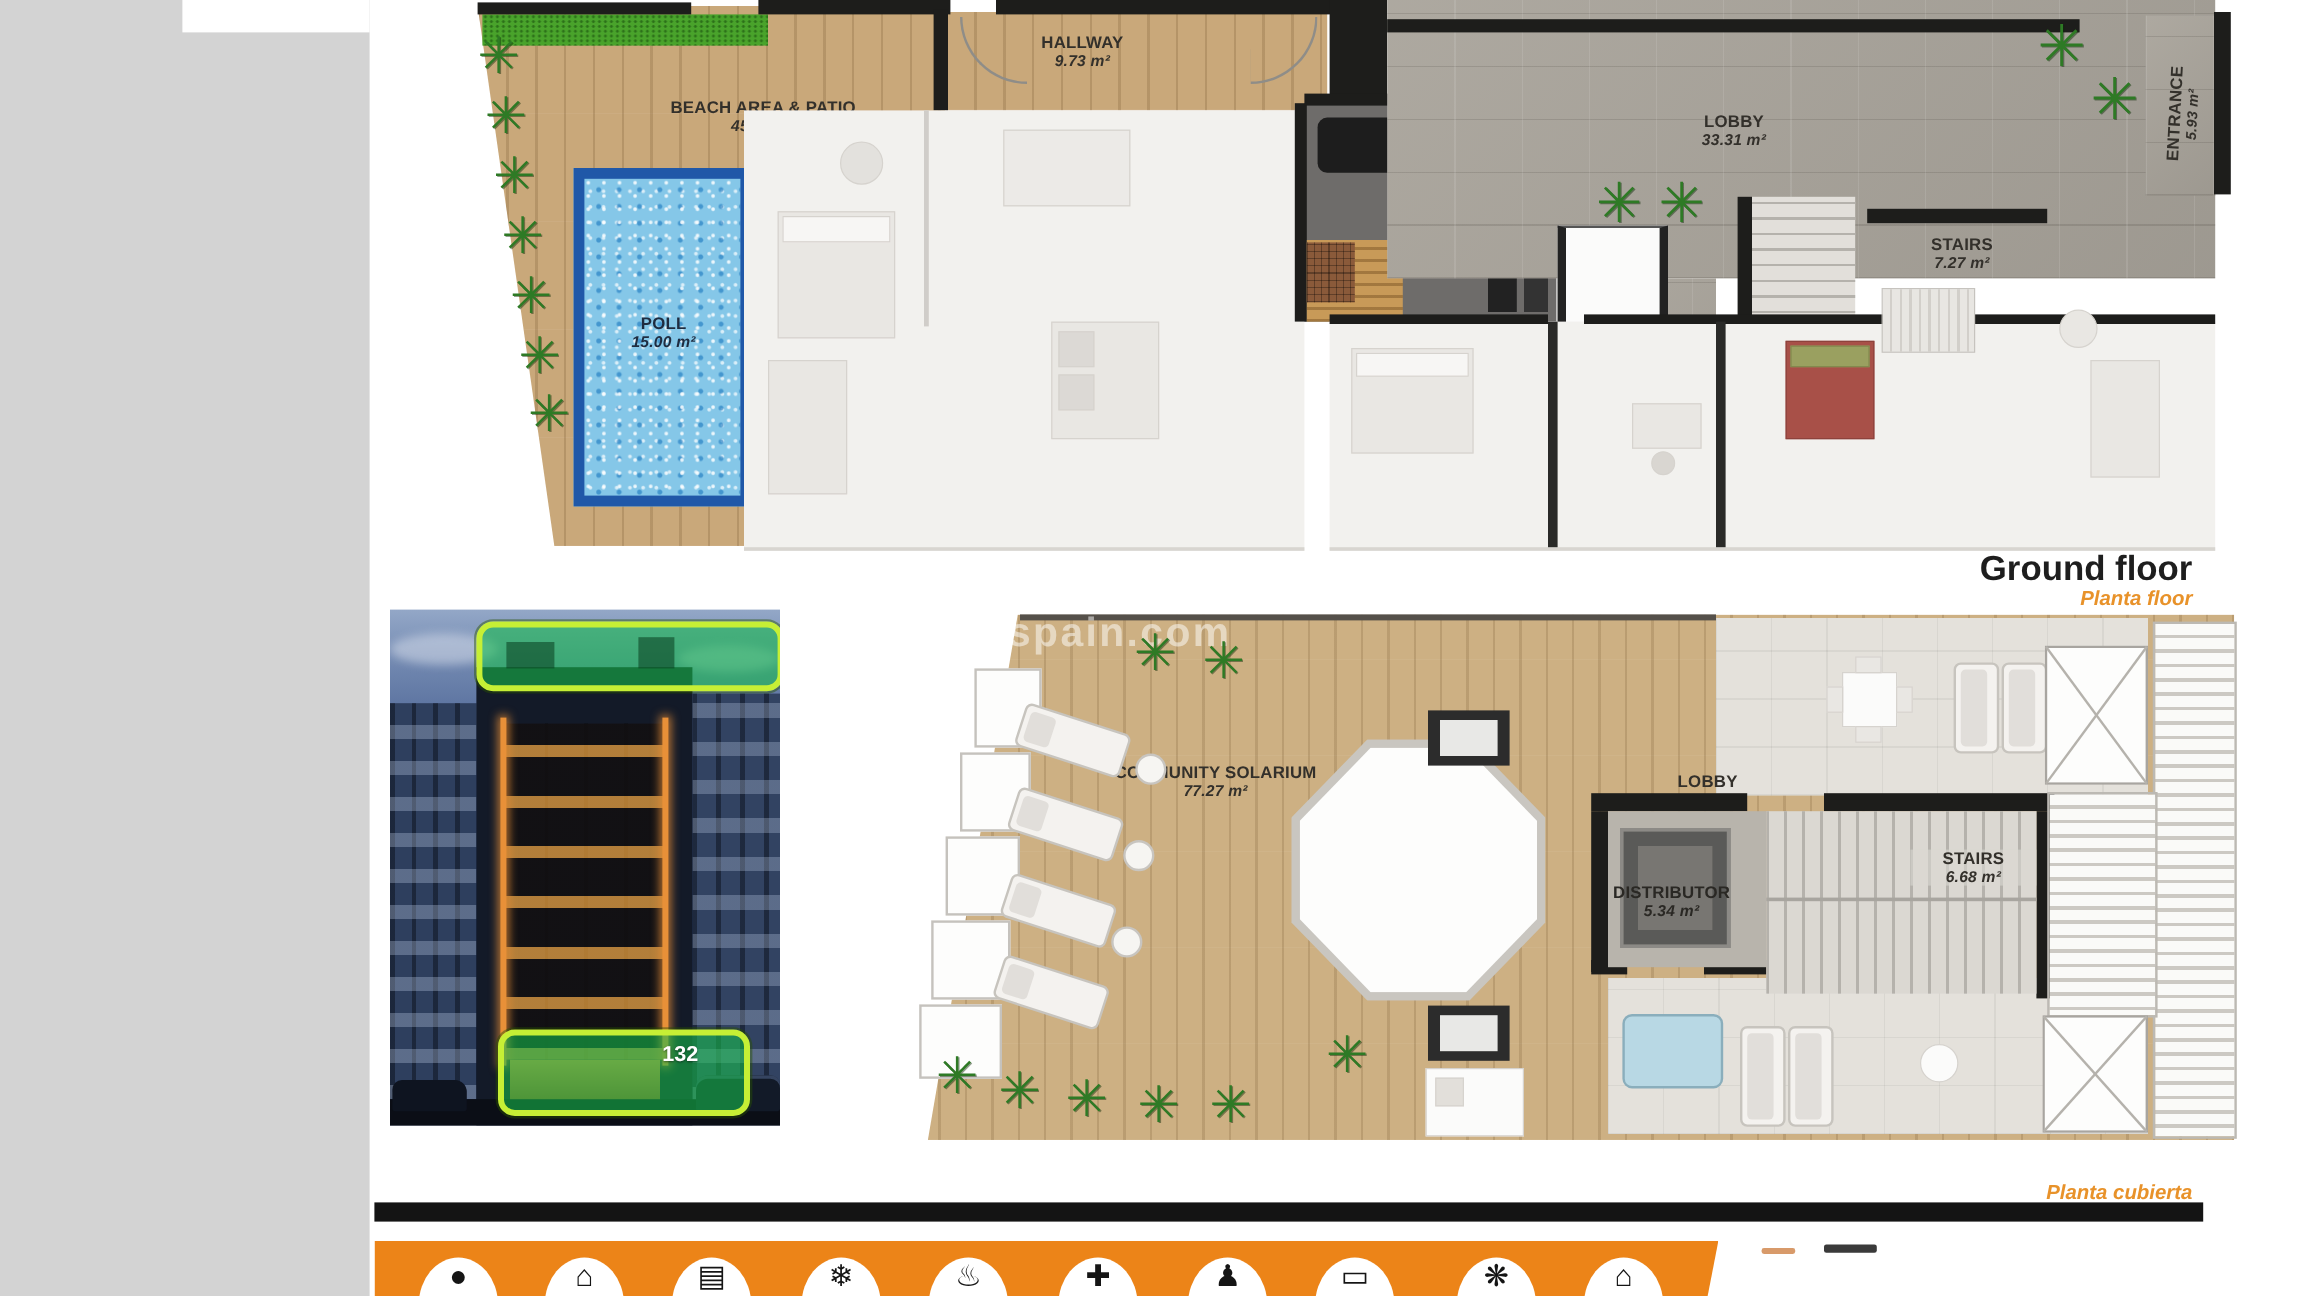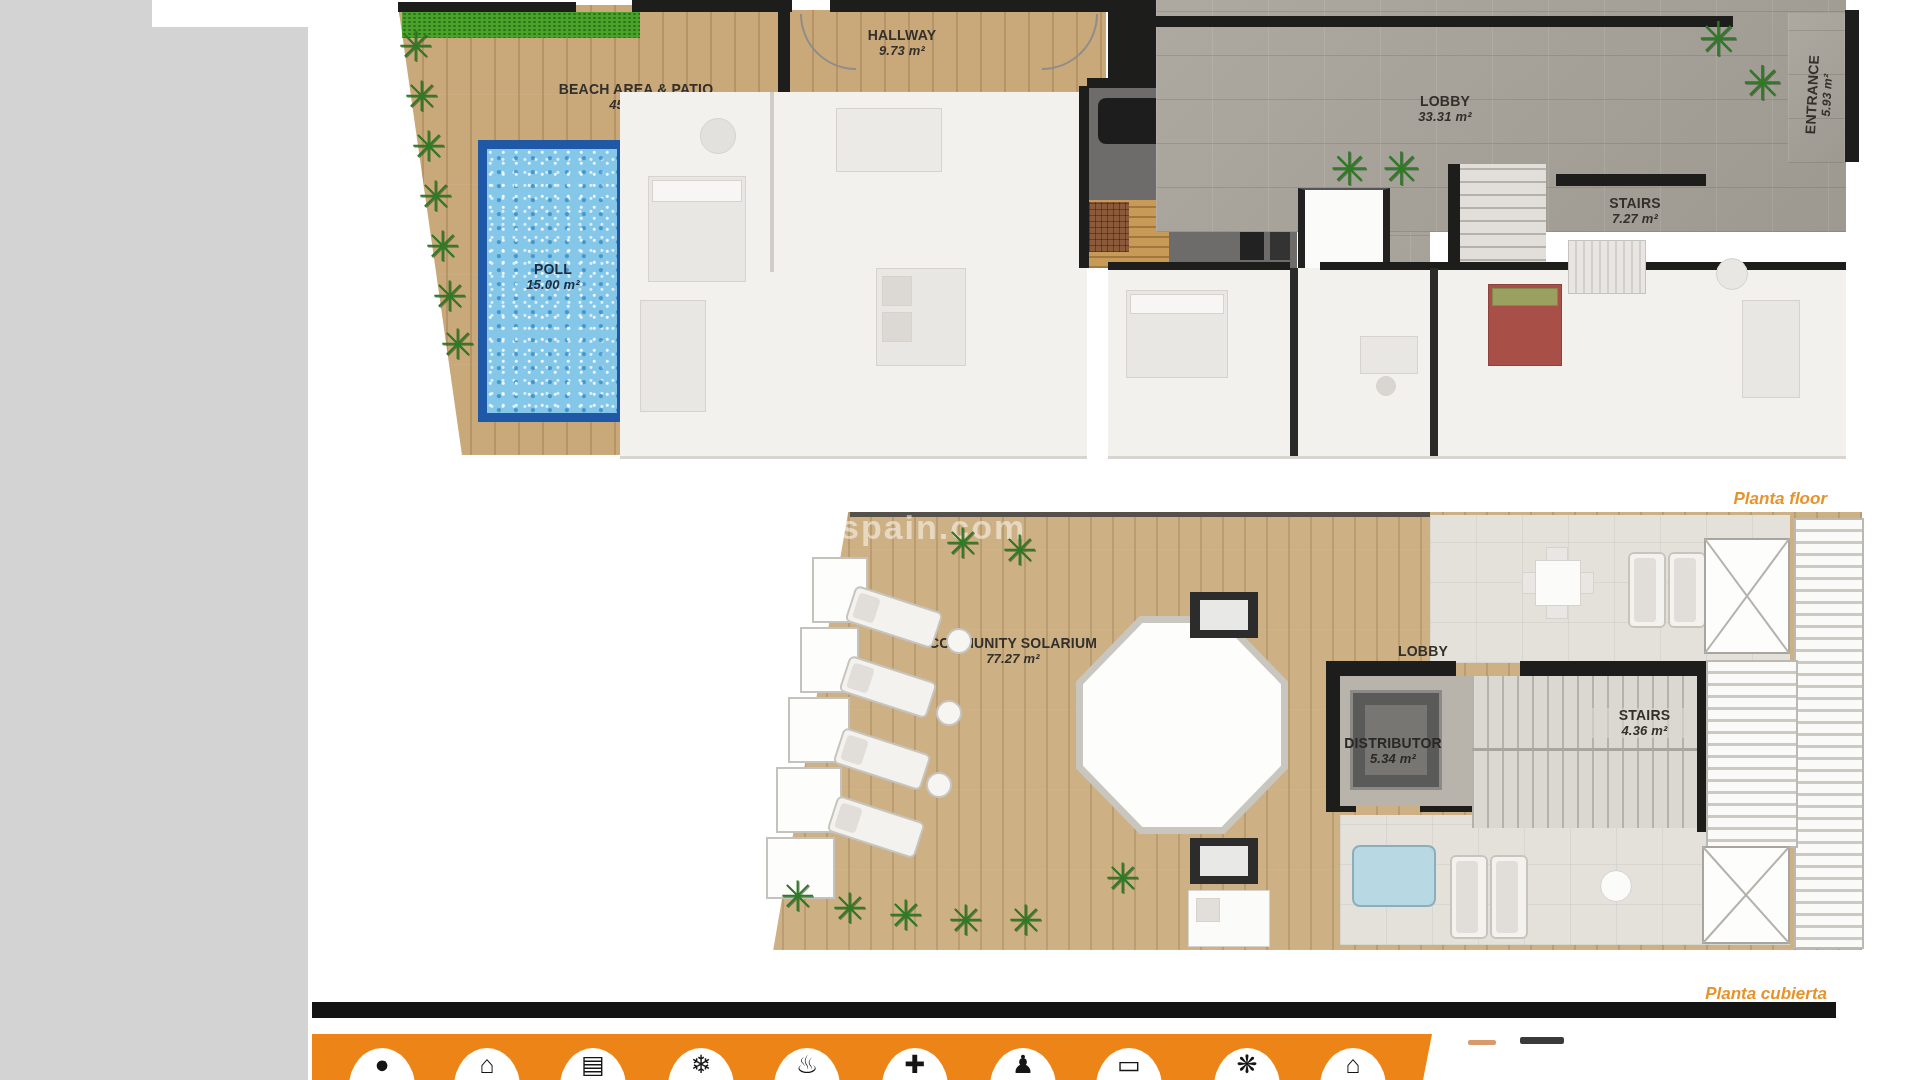--- a/index.html
+++ b/index.html
@@ -177,22 +177,45 @@
     <div class="fur" style="left:1130px;top:294px;width:92px;height:18px;background:#f7f6f4;"></div>
     <div class="fur" style="left:1488px;top:284px;width:72px;height:80px;background:#a85048;border-color:#8d423c;"></div>
     <div class="fur" style="left:1492px;top:288px;width:64px;height:16px;background:#9aa060;border-color:#83894e;"></div>
     <div class="fur" style="left:1360px;top:336px;width:56px;height:36px;"></div>
     <div class="fur" style="left:1376px;top:376px;width:18px;height:18px;border-radius:50%;background:#d9d6d1;"></div>
     <div class="abs" style="left:1568px;top:240px;width:76px;height:52px;background:repeating-linear-gradient(90deg,#e8e6e2 0 6px,#d2cfca 6px 8px);border:1px solid #c6c3be;"></div>
     <div class="fur" style="left:1742px;top:300px;width:56px;height:96px;"></div>
     <div class="fur" style="left:1716px;top:258px;width:30px;height:30px;border-radius:50%;"></div>
   </div>
 
+  <div class="floor-title" style="right:93px;top:458px;width:400px;">Ground floor</div>
   <div class="floor-sub" style="right:93px;top:489px;width:400px;">Planta floor</div>
 
+  <div id="photo">
+    <div class="abs" style="left:0;top:20px;width:90px;height:26px;background:rgba(230,235,245,.45);border-radius:50%;filter:blur(4px);"></div>
+    <div class="abs" style="left:240px;top:30px;width:85px;height:22px;background:rgba(230,235,245,.4);border-radius:50%;filter:blur(4px);"></div>
+    <div class="abs" style="left:0;top:78px;width:72px;height:330px;background:#2e3f5e;background-image:repeating-linear-gradient(0deg,rgba(200,215,240,.30) 0 12px,transparent 12px 30px),repeating-linear-gradient(90deg,rgba(10,15,25,.5) 0 4px,transparent 4px 18px);"></div>
+    <div class="abs" style="left:252px;top:70px;width:73px;height:340px;background:#324362;background-image:repeating-linear-gradient(0deg,rgba(200,215,240,.28) 0 12px,transparent 12px 32px),repeating-linear-gradient(90deg,rgba(10,15,25,.5) 0 4px,transparent 4px 20px);"></div>
+    <div class="abs" style="left:72px;top:48px;width:180px;height:382px;background:#131a28;"></div>
+    <div class="abs" style="left:96px;top:95px;width:132px;height:280px;background:repeating-linear-gradient(0deg,rgba(232,160,64,.75) 0 10px,rgba(18,16,18,.92) 10px 42px),repeating-linear-gradient(90deg,rgba(0,0,0,.6) 0 3px,transparent 3px 33px);"></div>
+    <div class="abs" style="left:92px;top:90px;width:5px;height:290px;background:#e89038;box-shadow:0 0 8px 2px rgba(232,144,56,.8);"></div>
+    <div class="abs" style="left:227px;top:90px;width:5px;height:290px;background:#e89038;box-shadow:0 0 8px 2px rgba(232,144,56,.8);"></div>
+    <div class="abs" style="left:100px;top:375px;width:125px;height:42px;background:linear-gradient(180deg,#d8913c,#8a5018);"></div>
+    <div class="abs" style="left:0;top:408px;width:325px;height:22px;background:#0b0e16;"></div>
+    <div class="abs" style="left:2px;top:392px;width:62px;height:26px;background:#0e1420;border-radius:8px 10px 2px 2px;"></div>
+    <div class="abs" style="left:255px;top:388px;width:70px;height:30px;background:#121a28;border-radius:10px 8px 2px 2px;box-shadow:inset 0 3px 0 rgba(120,150,200,.35);"></div>
+
+    <div class="greenbox" style="left:72px;top:10px;width:246px;height:48px;">
+      <div class="abs" style="left:20px;top:12px;width:40px;height:22px;background:rgba(8,60,30,.55);"></div>
+      <div class="abs" style="left:130px;top:8px;width:30px;height:26px;background:rgba(8,60,30,.55);"></div>
+    </div>
+    <div class="greenbox" style="left:90px;top:350px;width:200px;height:62px;">
+      <span class="unit-badge" style="right:38px;top:5px;">132</span>
+    </div>
+  </div>
 
   <div class="abs" style="left:0;top:0;width:1920px;height:1080px;">
 
     <div class="abs wood2" style="left:760px;top:512px;width:1102px;height:438px;clip-path:polygon(8% 0,100% 0,100% 100%,1.2% 100%);"></div>
     <div class="abs" style="left:850px;top:512px;width:580px;height:5px;background:#55504a;"></div>
 
     <div class="step" style="left:812px;top:557px;width:52px;height:62px;"></div>
     <div class="step" style="left:800px;top:627px;width:55px;height:62px;"></div>
     <div class="step" style="left:788px;top:697px;width:58px;height:62px;"></div>
     <div class="step" style="left:776px;top:767px;width:62px;height:62px;"></div>
@@ -263,21 +286,21 @@
     </div>
     <div class="rlabel" style="left:1328px;top:736px;width:130px;color:#2a2824;">
       <span>DISTRIBUTOR</span>
       <span class="area">5.34 m²</span>
     </div>
 
     <div class="abs treads-v" style="left:1472px;top:676px;width:225px;height:152px;"></div>
     <div class="abs" style="left:1472px;top:748px;width:225px;height:3px;background:#a8a59f;"></div>
     <div class="rlabel" style="left:1592px;top:708px;width:105px;background:rgba(219,216,210,.6);">
       <span>STAIRS</span>
-      <span class="area">4.36 m²</span>
+      <span class="area">6.68 m²</span>
     </div>
 
     <div class="abs slats-h" style="left:1794px;top:518px;width:66px;height:427px;"></div>
     <div class="abs slats-h" style="left:1706px;top:660px;width:88px;height:184px;"></div>
     <svg class="abs" style="left:1704px;top:538px;" width="86" height="116" viewBox="0 0 86 116">
       <rect x="1" y="1" width="84" height="114" fill="#fdfdfc" stroke="#a8a5a0" stroke-width="2"></rect>
       <line x1="1" y1="1" x2="85" y2="115" stroke="#b5b2ac" stroke-width="2"></line>
       <line x1="85" y1="1" x2="1" y2="115" stroke="#b5b2ac" stroke-width="2"></line>
     </svg>
     <svg class="abs" style="left:1702px;top:846px;" width="88" height="98" viewBox="0 0 88 98">

